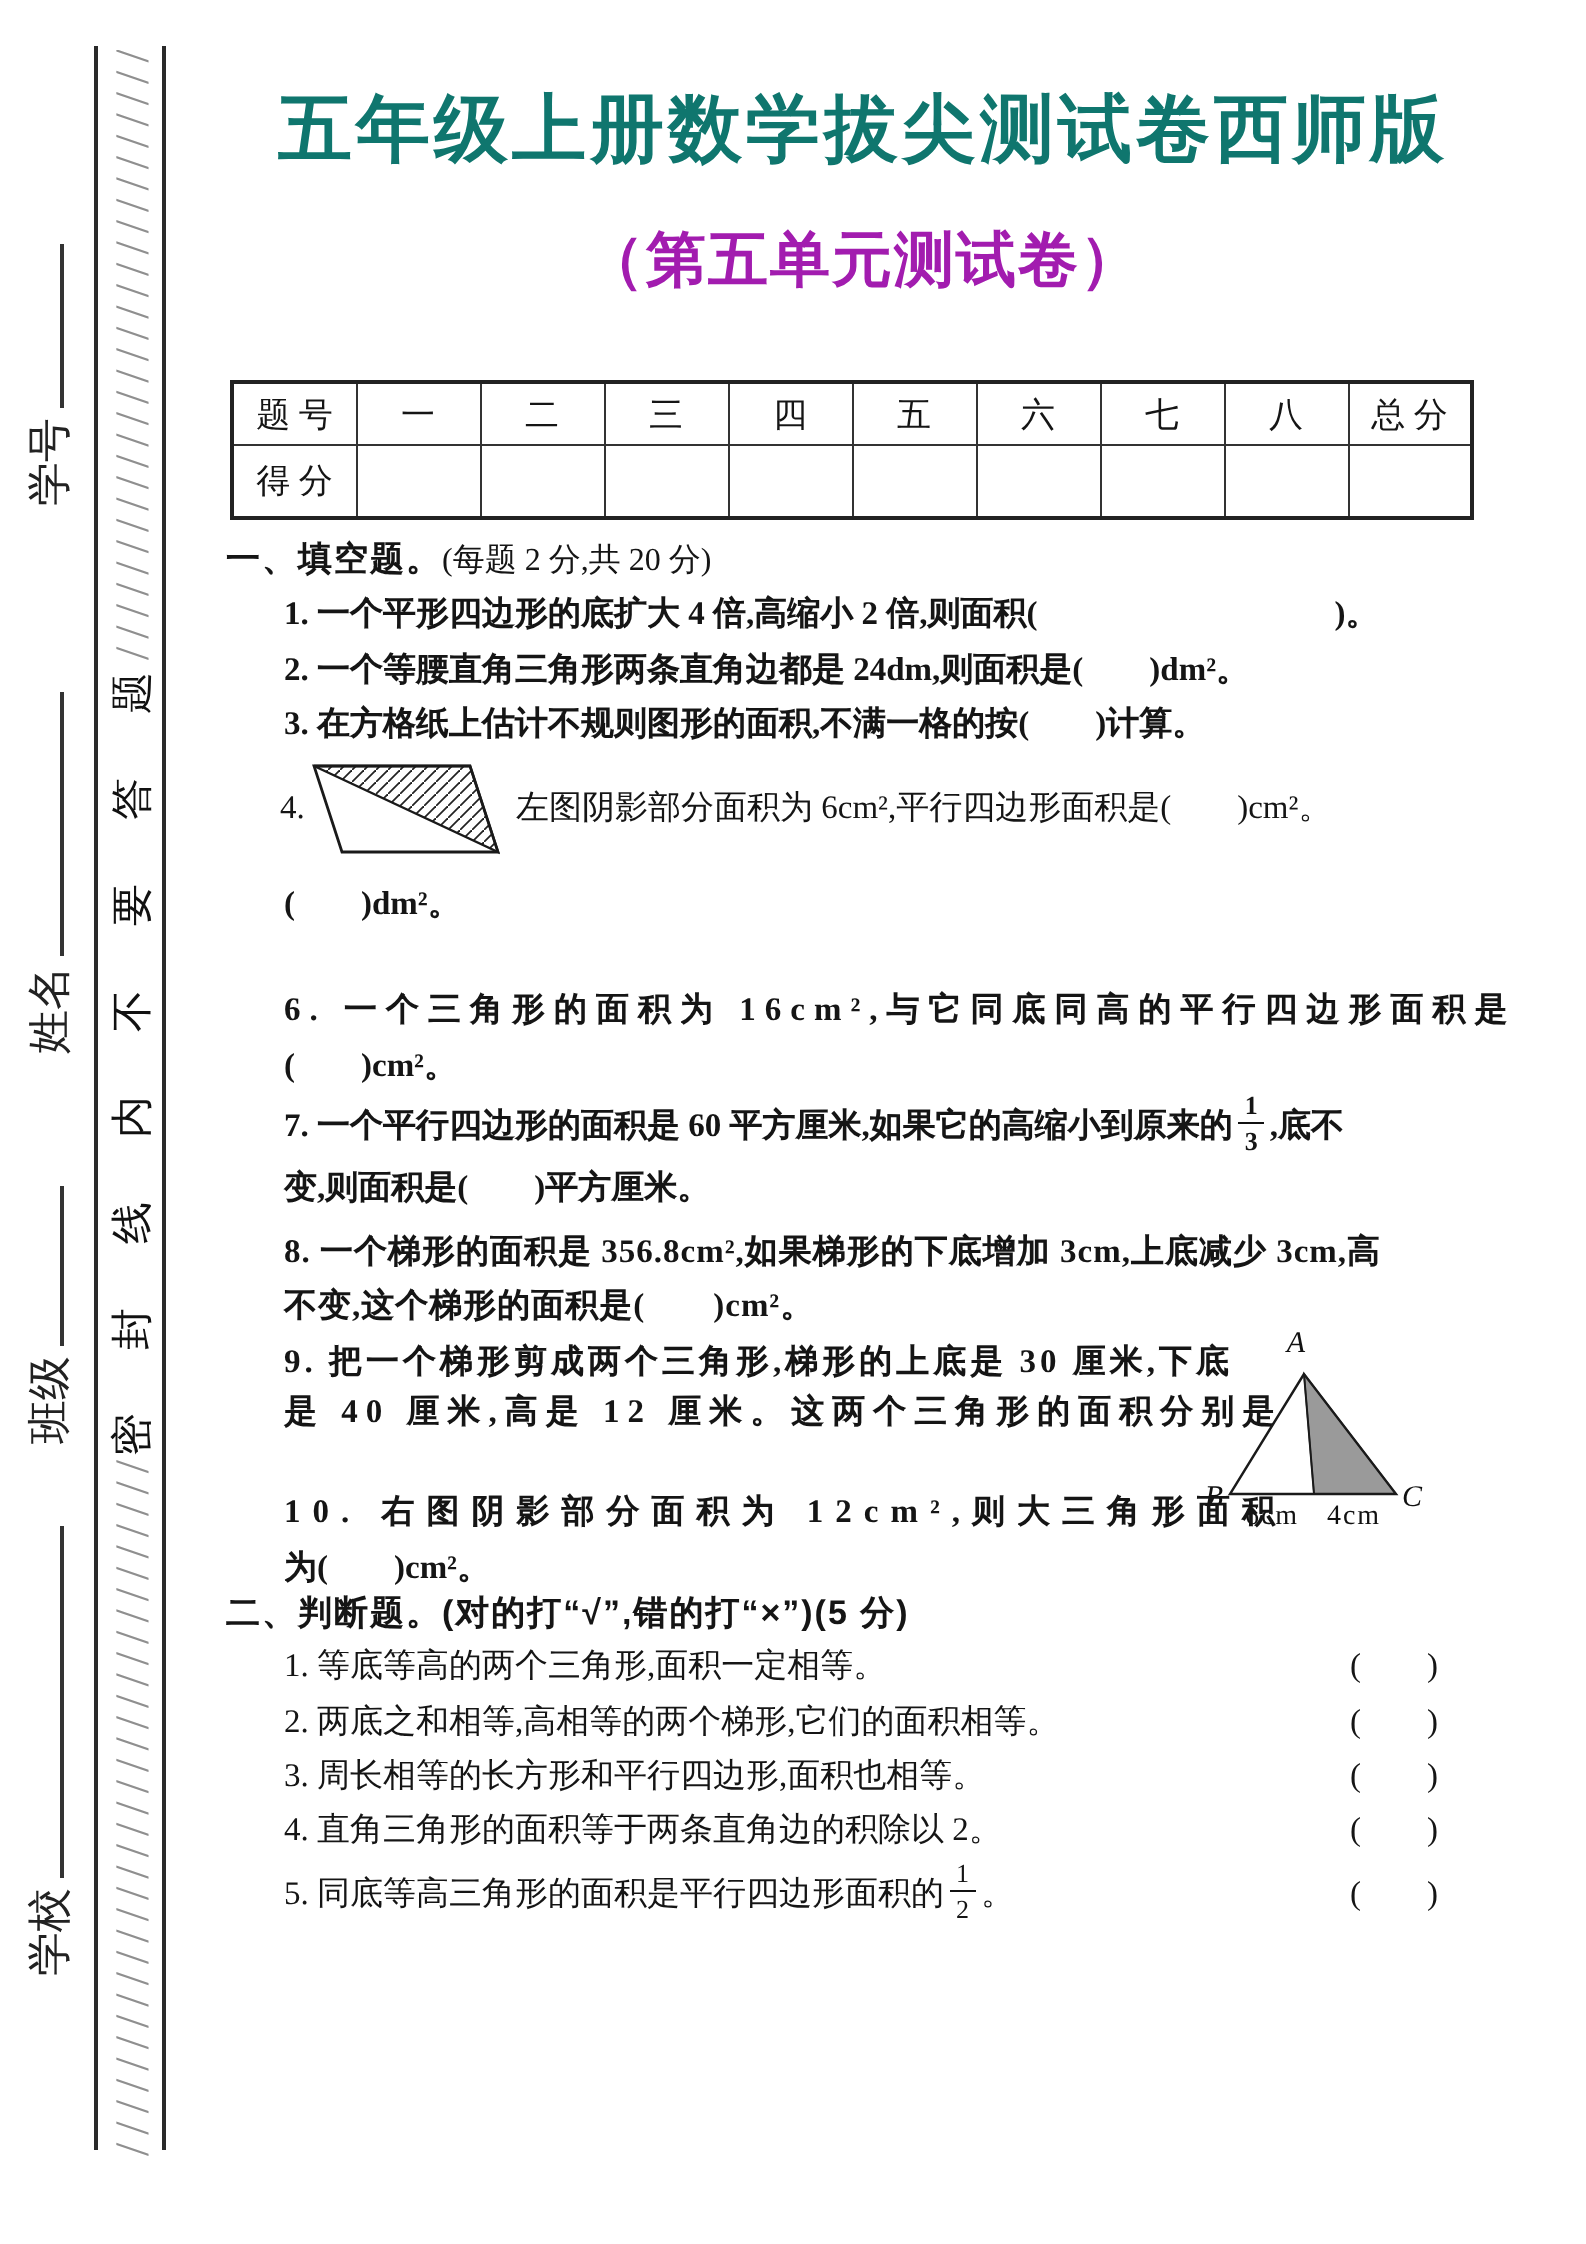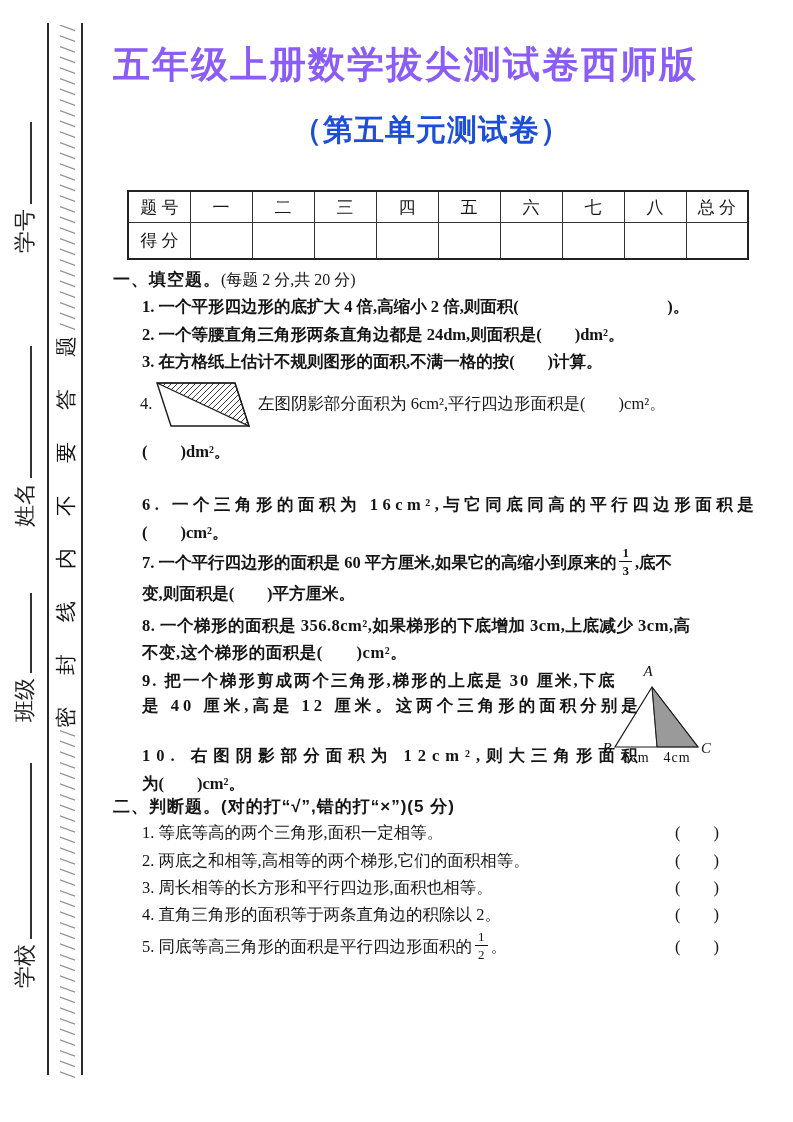--- a/index.html
+++ b/index.html
@@ -8,27 +8,27 @@
   
   .vline{position:absolute;top:23px;height:1052px;width:2px;background:#2a2a2a;}
   .rot{position:absolute;transform-origin:0 0;transform:rotate(-90deg);white-space:nowrap;overflow:hidden;}
   .hatch{height:32px;font-size:24px;letter-spacing:4px;color:#8f8f8f;line-height:32px;}
   .sealtext{height:32px;font-size:21px;letter-spacing:32px;line-height:32px;color:#111;font-weight:500;}
   .field{height:30px;font-size:22px;line-height:30px;color:#222;
          font-family:"Liberation Serif","DejaVu Serif",serif;}
   .field .blank{display:inline-block;border-bottom:2px solid #333;height:20px;margin-left:5px;vertical-align:baseline;}
   
   .content{position:absolute;left:113px;top:0;width:637px;height:1122px;}
-  .title{position:absolute;top:40px;left:0;width:100%;text-align:left;
+  .title{position:absolute;top:40px;left:0;width:100%;text-align:center;
          font-family:"Liberation Sans","DejaVu Sans",sans-serif;font-weight:700;
-         font-size:37px;letter-spacing:2px;color:#8b5cf6;}
+         font-size:37px;letter-spacing:2px;color:#0f766e;}
   .subtitle{position:absolute;top:110px;left:0;width:100%;text-align:center;
          font-family:"Liberation Sans","DejaVu Sans",sans-serif;font-weight:700;
-         font-size:30px;letter-spacing:1px;color:#1d4ed8;}
-  table.score{position:absolute;top:190px;left:14px;width:622px;border-collapse:collapse;
+         font-size:30px;letter-spacing:1px;color:#a21caf;}
+  table.score{position:absolute;top:190px;left:2px;width:622px;border-collapse:collapse;
          table-layout:fixed;font-size:17px;}
   table.score td{border:1px solid #333;text-align:center;height:30px;padding:0;}
   table.score{border:2px solid #222;}
   table.score tr.r2 td{height:35px;}
   .sec{position:absolute;left:0;font-size:17px;white-space:nowrap;}
   .sec b{font-family:"Liberation Sans","DejaVu Sans",sans-serif;font-weight:700;letter-spacing:1px;}
   .sec .note{font-size:16px;margin-top:41px;}
   .q{position:absolute;left:29px;font-size:16.5px;line-height:28px;white-space:nowrap;font-weight:bold;}
   .q .ln{white-space:nowrap;}
   .ls05{letter-spacing:.5px;} .ls2{letter-spacing:2px;} .ls4{letter-spacing:4px;}

